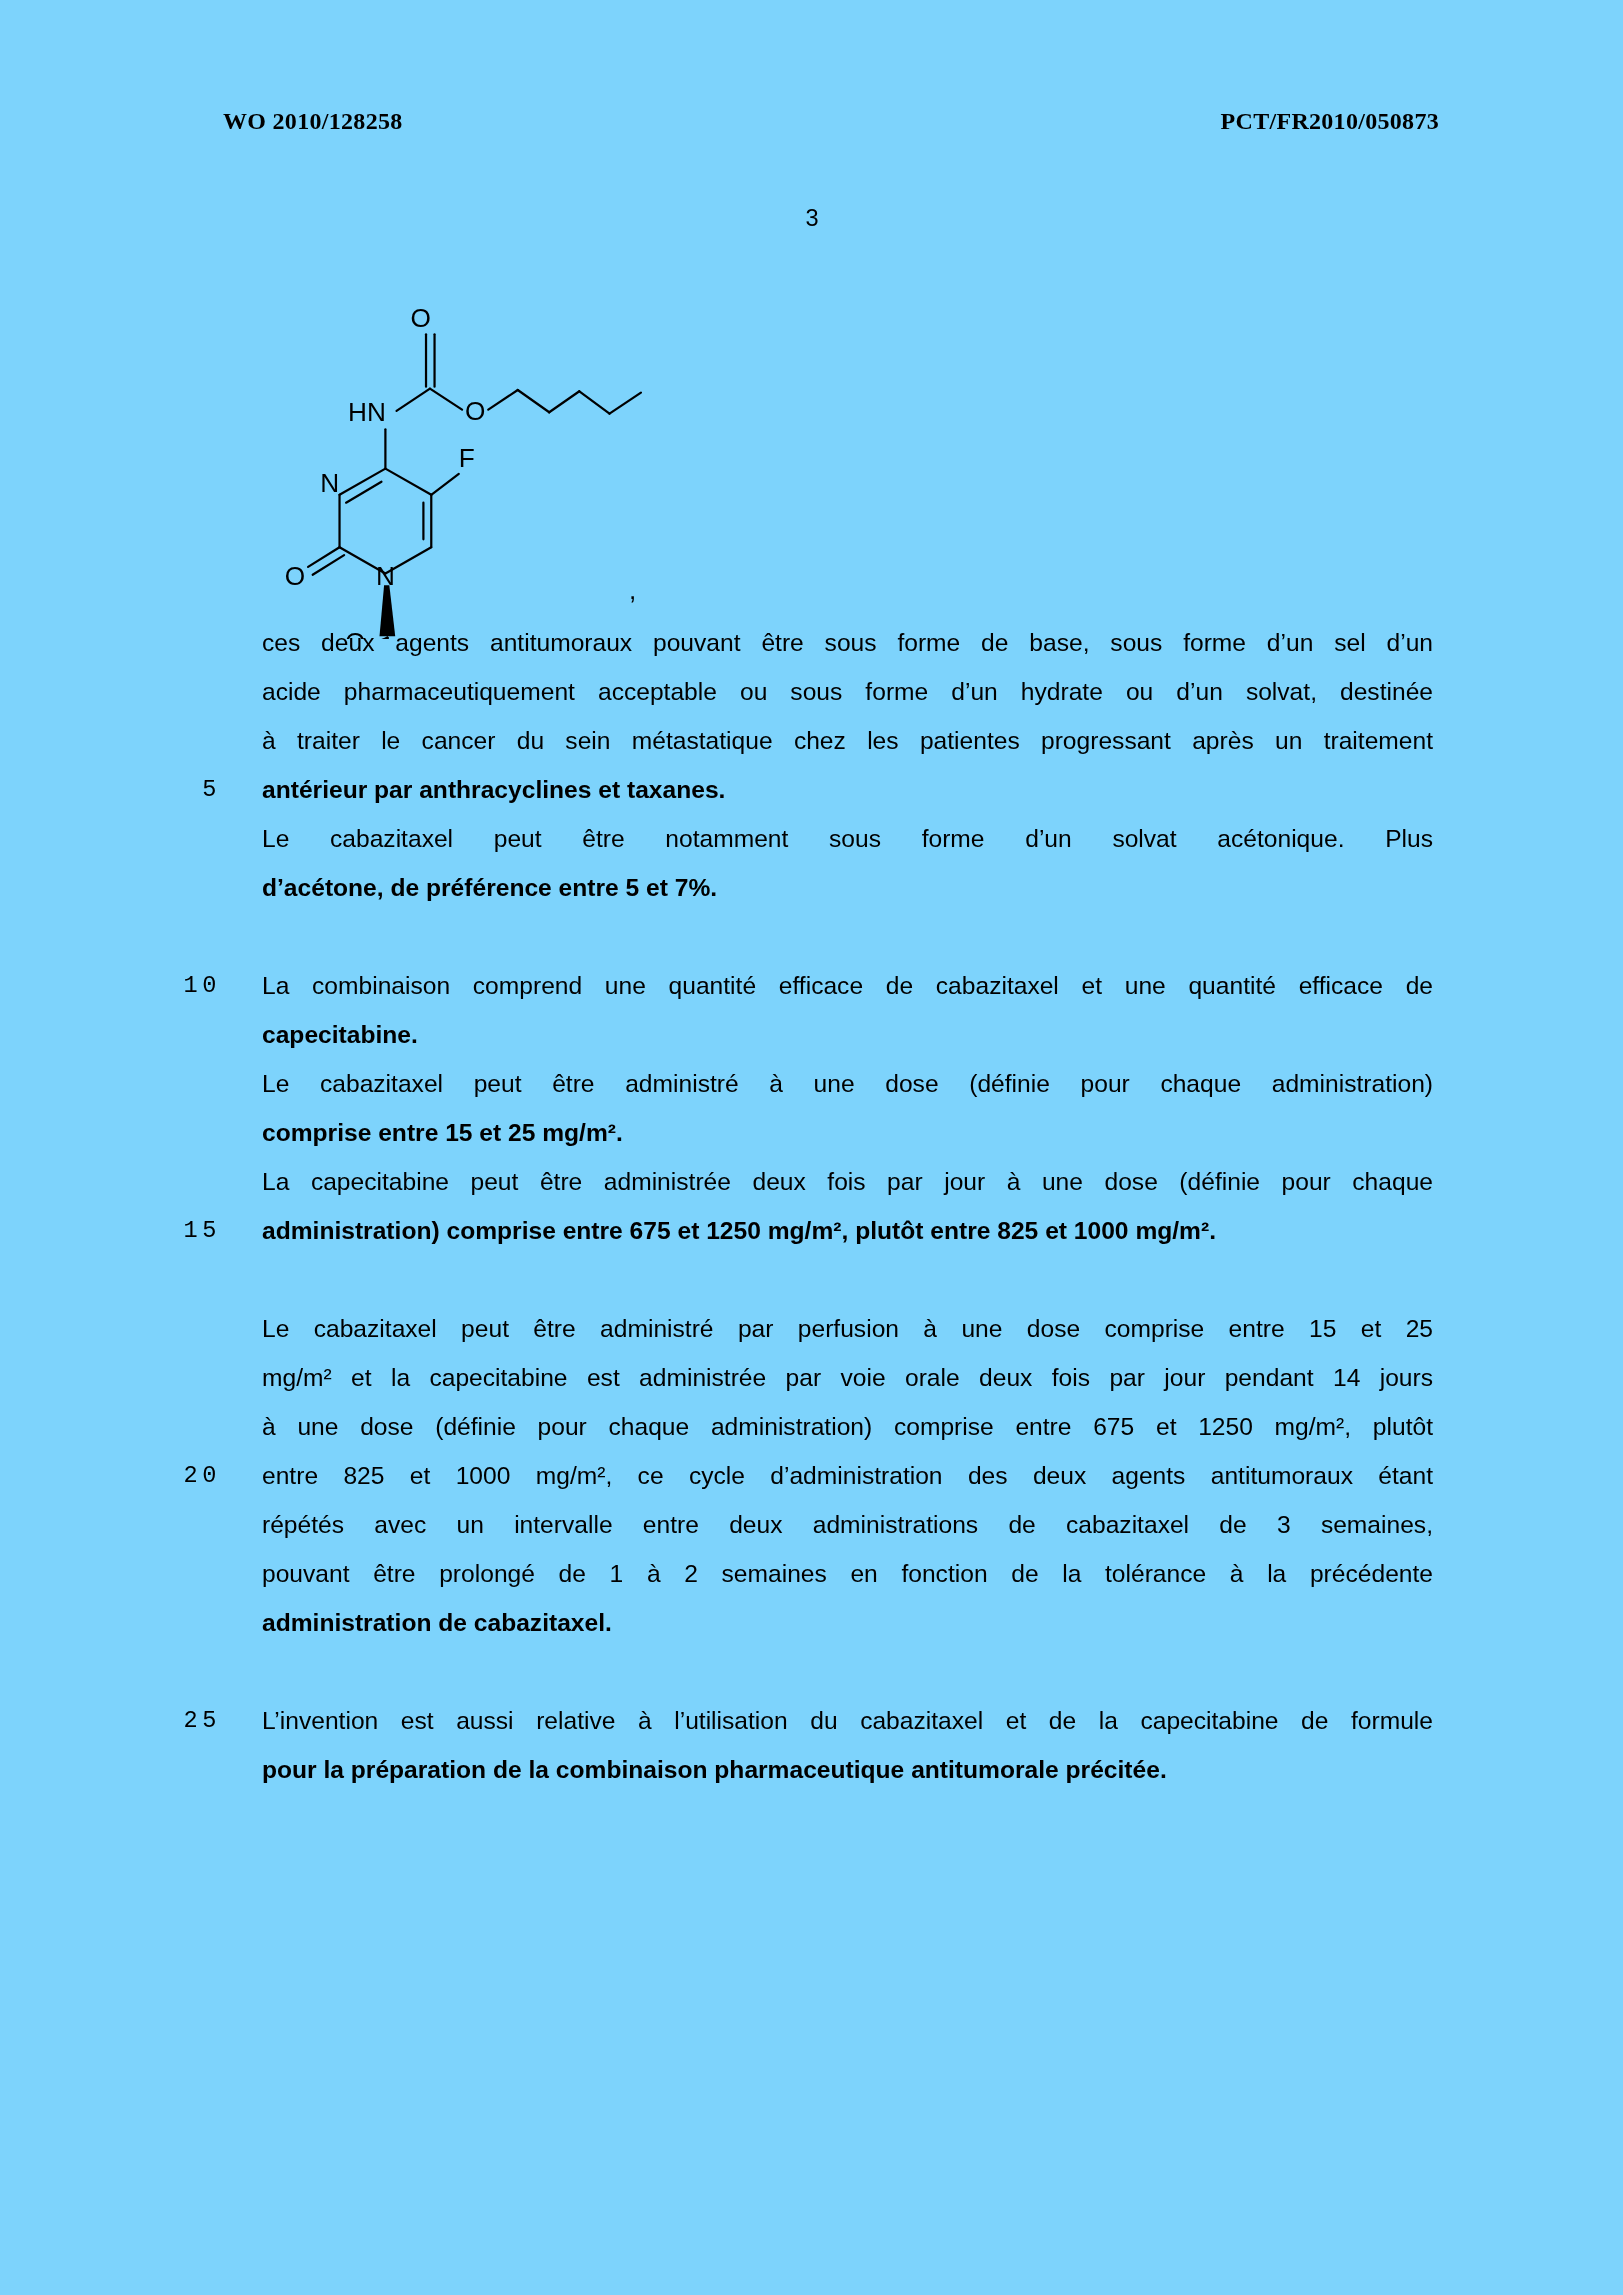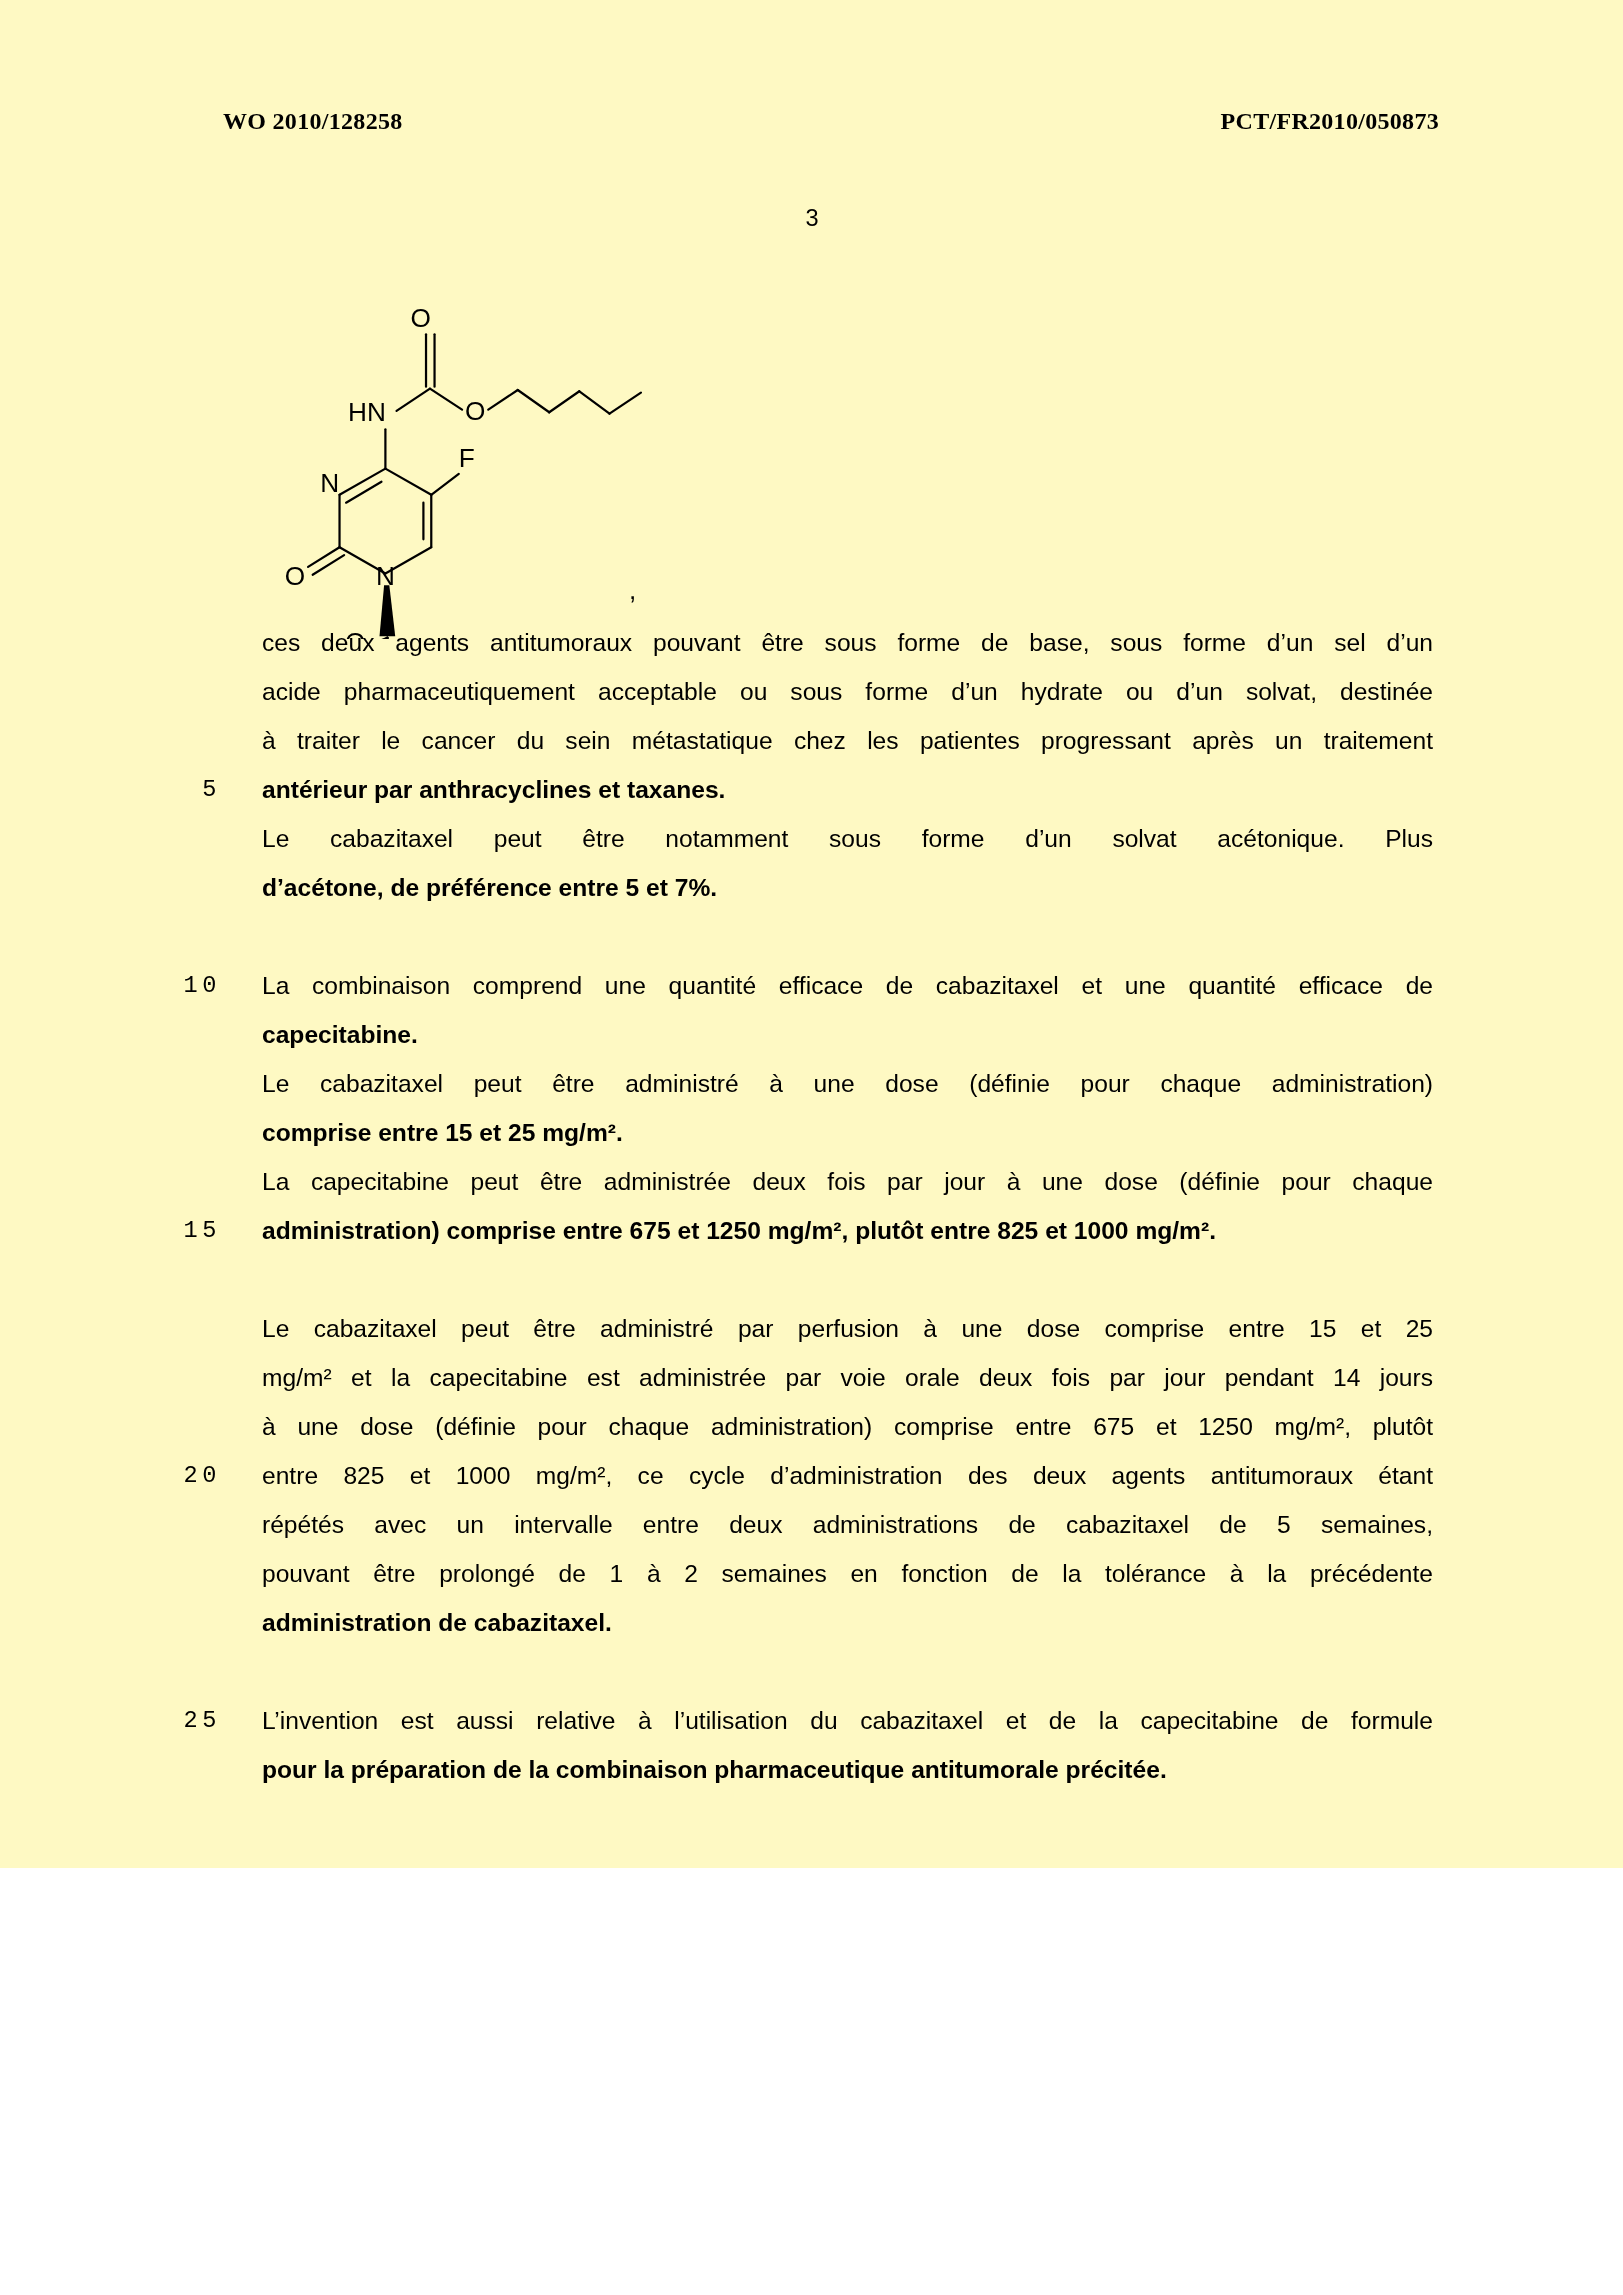--- a/index.html
+++ b/index.html
@@ -3,22 +3,22 @@
 <meta charset="utf-8">
 <style>
   html, body {
     margin: 0;
     padding: 0;
     background: #ffffff;
   }
   .page {
     position: relative;
     width: 1624px;
-    height: 1868px;
-    background: #fef9c3;
+    height: 2295px;
+    background: #7dd3fc;
     font-family: "Liberation Sans", sans-serif;
     color: #000000;
     overflow: hidden;
   }
 
   
   .header {
     position: absolute;
     top: 108px;
     left: 223px;
@@ -274,21 +274,21 @@
       <div class="text-row">
         <div class="line-number"></div>
         <div class="line-text">à une dose (définie pour chaque administration) comprise entre 675 et 1250 mg/m², plutôt</div>
       </div>
       <div class="text-row">
         <div class="line-number">20</div>
         <div class="line-text">entre 825 et 1000 mg/m², ce cycle d’administration des deux agents antitumoraux étant</div>
       </div>
       <div class="text-row">
         <div class="line-number"></div>
-        <div class="line-text">répétés avec un intervalle entre deux administrations de cabazitaxel de 5 semaines,</div>
+        <div class="line-text">répétés avec un intervalle entre deux administrations de cabazitaxel de 3 semaines,</div>
       </div>
       <div class="text-row">
         <div class="line-number"></div>
         <div class="line-text">pouvant être prolongé de 1 à 2 semaines en fonction de la tolérance à la précédente</div>
       </div>
       <div class="text-row">
         <div class="line-number"></div>
         <div class="line-text last">administration de cabazitaxel.</div>
       </div>
       <div class="spacer"></div>

